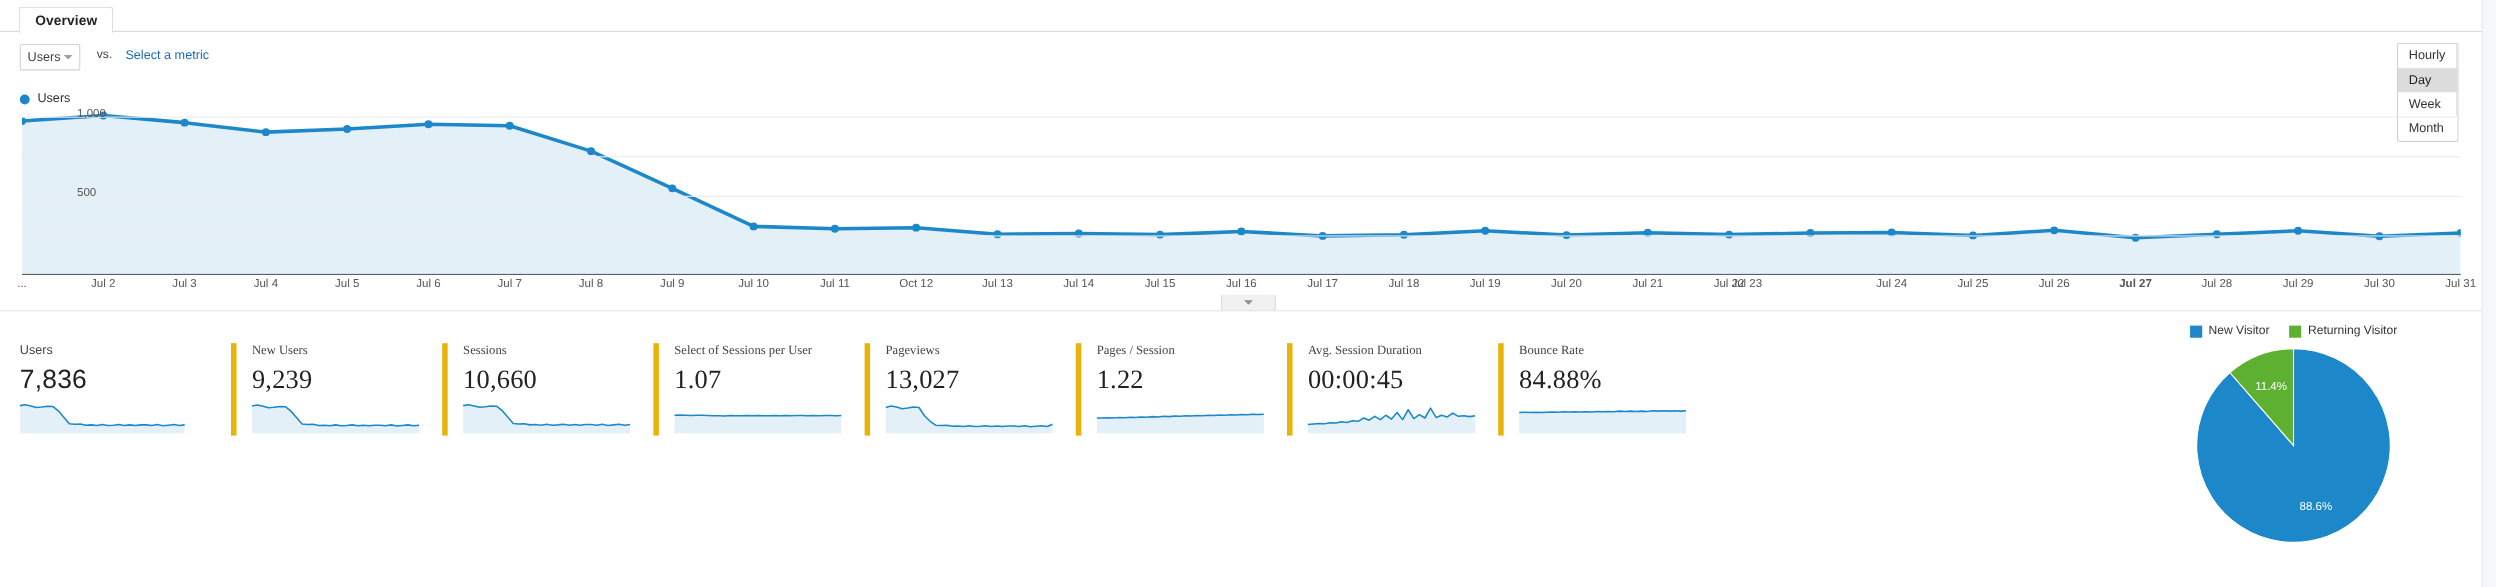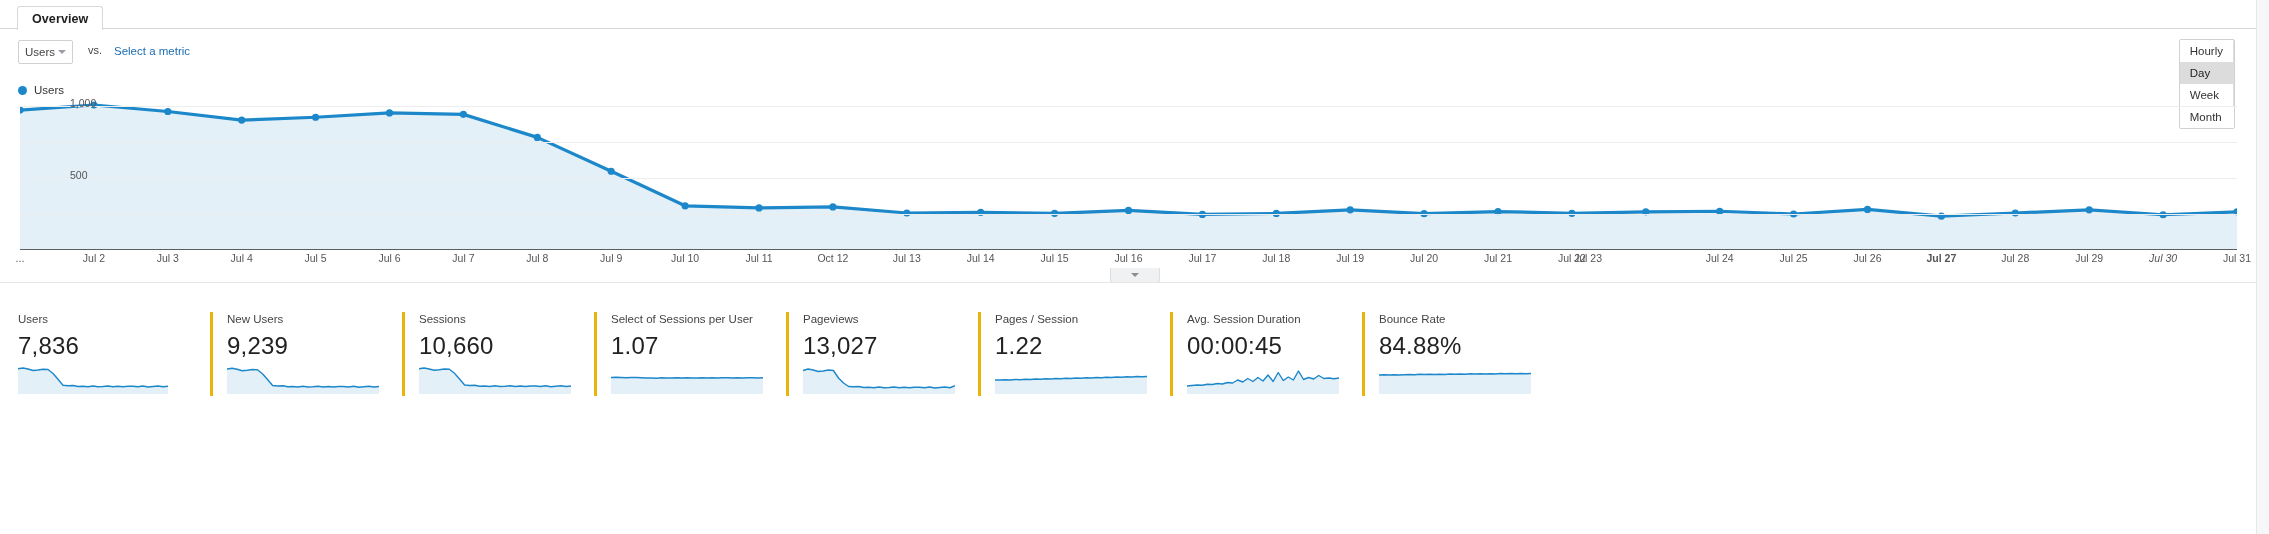--- a/index.html
+++ b/index.html
@@ -62,21 +62,21 @@
     position:absolute;left:50%;top:268px;transform:translateX(-50%);
     width:48px;height:14px;background:#f0f1f2;border:1px solid #dcdee0;border-top:none;
     border-radius:0 0 3px 3px;display:flex;align-items:center;justify-content:center;
   }
   .collapse i{width:0;height:0;border-left:4px solid transparent;border-right:4px solid transparent;border-top:4px solid #8a8f94;display:block;}
   .hrule{position:absolute;left:0;top:282px;width:2257px;height:1px;background:#e3e5e7;}
 
   
   .cards{position:absolute;left:18px;top:312px;display:flex;}
   .card{position:relative;width:192px;padding-right:0;box-sizing:border-box;}
-  .card + .card{border-left:3px solid #eab308;}
+  .card + .card{border-left:5px solid #eab308;font-family:Liberation Serif, serif;}
   .card .inner{padding:0 16px 0 0;margin-left:0;}
   .card.sep .inner{padding-left:14px;}
   .ctitle{font-size:11.5px;color:#444;white-space:nowrap;line-height:14px;}
   .cval{font-size:24px;color:#222;margin-top:6px;line-height:28px;font-weight:normal;letter-spacing:.2px;}
   .spark{margin-top:6px;height:30px;}
   .spark svg{display:block;}
 
   
   .pie-wrap{position:absolute;right:34px;top:295px;width:300px;height:230px;}
   .pie-legend{display:flex;justify-content:center;gap:18px;font-size:11px;color:#333;}
@@ -187,21 +187,21 @@
       <span class="xt" style="left: 1404.1px;">Jul 20</span>
       <span class="xt" style="left: 1478px;">Jul 21</span>
       <span class="xt" style="left: 1551.9px;">Jul 22</span>
       <span class="xt" style="left: 1568px;">Jul 23</span>
       <span class="xt" style="left: 1699.7px;">Jul 24</span>
       <span class="xt" style="left: 1773.6px;">Jul 25</span>
       <span class="xt" style="left: 1847.5px;">Jul 26</span>
       <span class="xt" style="left: 1921.4px; font-weight: bold;">Jul 27</span>
       <span class="xt" style="left: 1995.3px;">Jul 28</span>
       <span class="xt" style="left: 2069.2px;">Jul 29</span>
-      <span class="xt" style="left: 2143.1px; font-style: italic;">Jul 30</span>
+      <span class="xt" style="left: 2143.1px;">Jul 30</span>
       <span class="xt" style="left: 2217px;">Jul 31</span>
     </div>
   <div class="collapse">
     <i></i>
   </div>
   <div class="hrule"></div>
 
   <div class="cards" id="cards">
       <div class="card">
         <div class="inner">
@@ -294,14 +294,32 @@
           <div class="spark">
             <svg width="152" height="28">
               <path d="M 0 9 L 5.066666666666666 8.75 L 10.133333333333333 9 L 15.2 8.75 L 20.266666666666666 9 L 25.333333333333332 8.75 L 30.4 8.5 L 35.46666666666667 8.75 L 40.53333333333333 8.25 L 45.599999999999994 8.5 L 50.666666666666664 8.25 L 55.733333333333334 8.5 L 60.8 8.25 L 65.86666666666666 8.5 L 70.93333333333334 8 L 76 8.25 L 81.06666666666666 8 L 86.13333333333333 8.25 L 91.19999999999999 7.75 L 96.26666666666667 8 L 101.33333333333333 7.75 L 106.39999999999999 8 L 111.46666666666667 7.75 L 116.53333333333333 8 L 121.6 7.5 L 126.66666666666666 7.75 L 131.73333333333332 7.5 L 136.79999999999998 7.75 L 141.86666666666667 7.5 L 146.93333333333334 7.75 L 152 7.5 L 152 28 L 0 28 Z" fill="#e3f0f8"></path>
               <path d="M 0 9 L 5.066666666666666 8.75 L 10.133333333333333 9 L 15.2 8.75 L 20.266666666666666 9 L 25.333333333333332 8.75 L 30.4 8.5 L 35.46666666666667 8.75 L 40.53333333333333 8.25 L 45.599999999999994 8.5 L 50.666666666666664 8.25 L 55.733333333333334 8.5 L 60.8 8.25 L 65.86666666666666 8.5 L 70.93333333333334 8 L 76 8.25 L 81.06666666666666 8 L 86.13333333333333 8.25 L 91.19999999999999 7.75 L 96.26666666666667 8 L 101.33333333333333 7.75 L 106.39999999999999 8 L 111.46666666666667 7.75 L 116.53333333333333 8 L 121.6 7.5 L 126.66666666666666 7.75 L 131.73333333333332 7.5 L 136.79999999999998 7.75 L 141.86666666666667 7.5 L 146.93333333333334 7.75 L 152 7.5" fill="none" stroke="#1c87c9" stroke-width="1.4" stroke-linejoin="round"></path>
             </svg>
           </div>
         </div>
       </div>
     </div>
 
+  <div class="pie-wrap">
+    <div class="pie-legend">
+      <span class="li">
+        <span class="sw" id="sw-new" style="background: rgb(28, 135, 201);"></span>
+        <span>New Visitor</span>
+      </span>
+      <span class="li">
+        <span class="sw" id="sw-ret" style="background: rgb(94, 177, 48);"></span>
+        <span>Returning Visitor</span>
+      </span>
+    </div>
+    <svg class="pie-svg" id="piesvg" width="180" height="180">
+        <path d="M 90 90 L 90 2 A 88 88 0 1 1 32.22045349373977 23.62587849522292 Z" fill="#1c87c9" stroke="#ffffff" stroke-width="1"></path>
+        <text x="110.35903331670835" y="148.394817422335" text-anchor="middle" class="slice-lbl">88.6%</text>
+        <path d="M 90 90 L 90 2 A 88 88 0 0 0 32.220453493739825 23.625878495222864 Z" fill="#5eb130" stroke="#ffffff" stroke-width="1"></path>
+        <text x="69.64096668329168" y="39.60518257766499" text-anchor="middle" class="slice-lbl">11.4%</text>
+      </svg>
+  </div>
 
 </div>
 
 </body></html>

